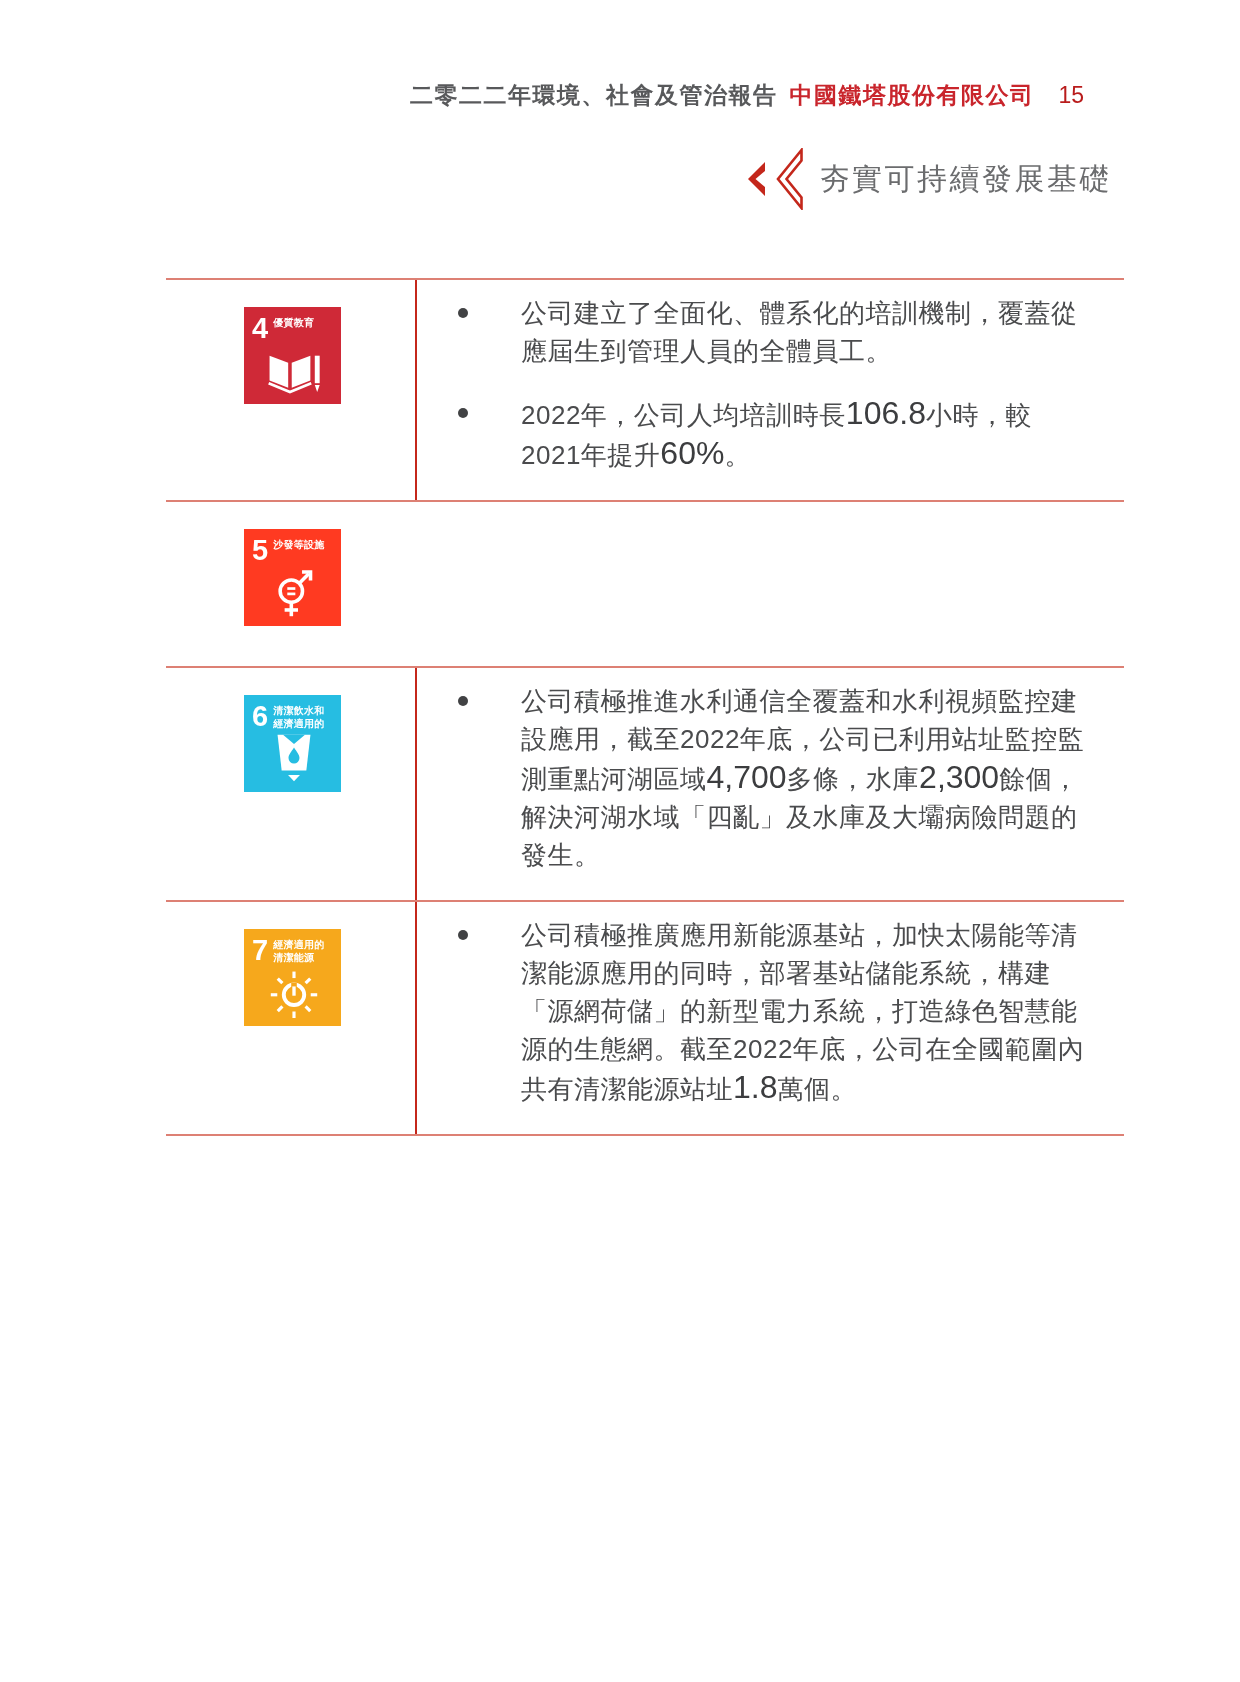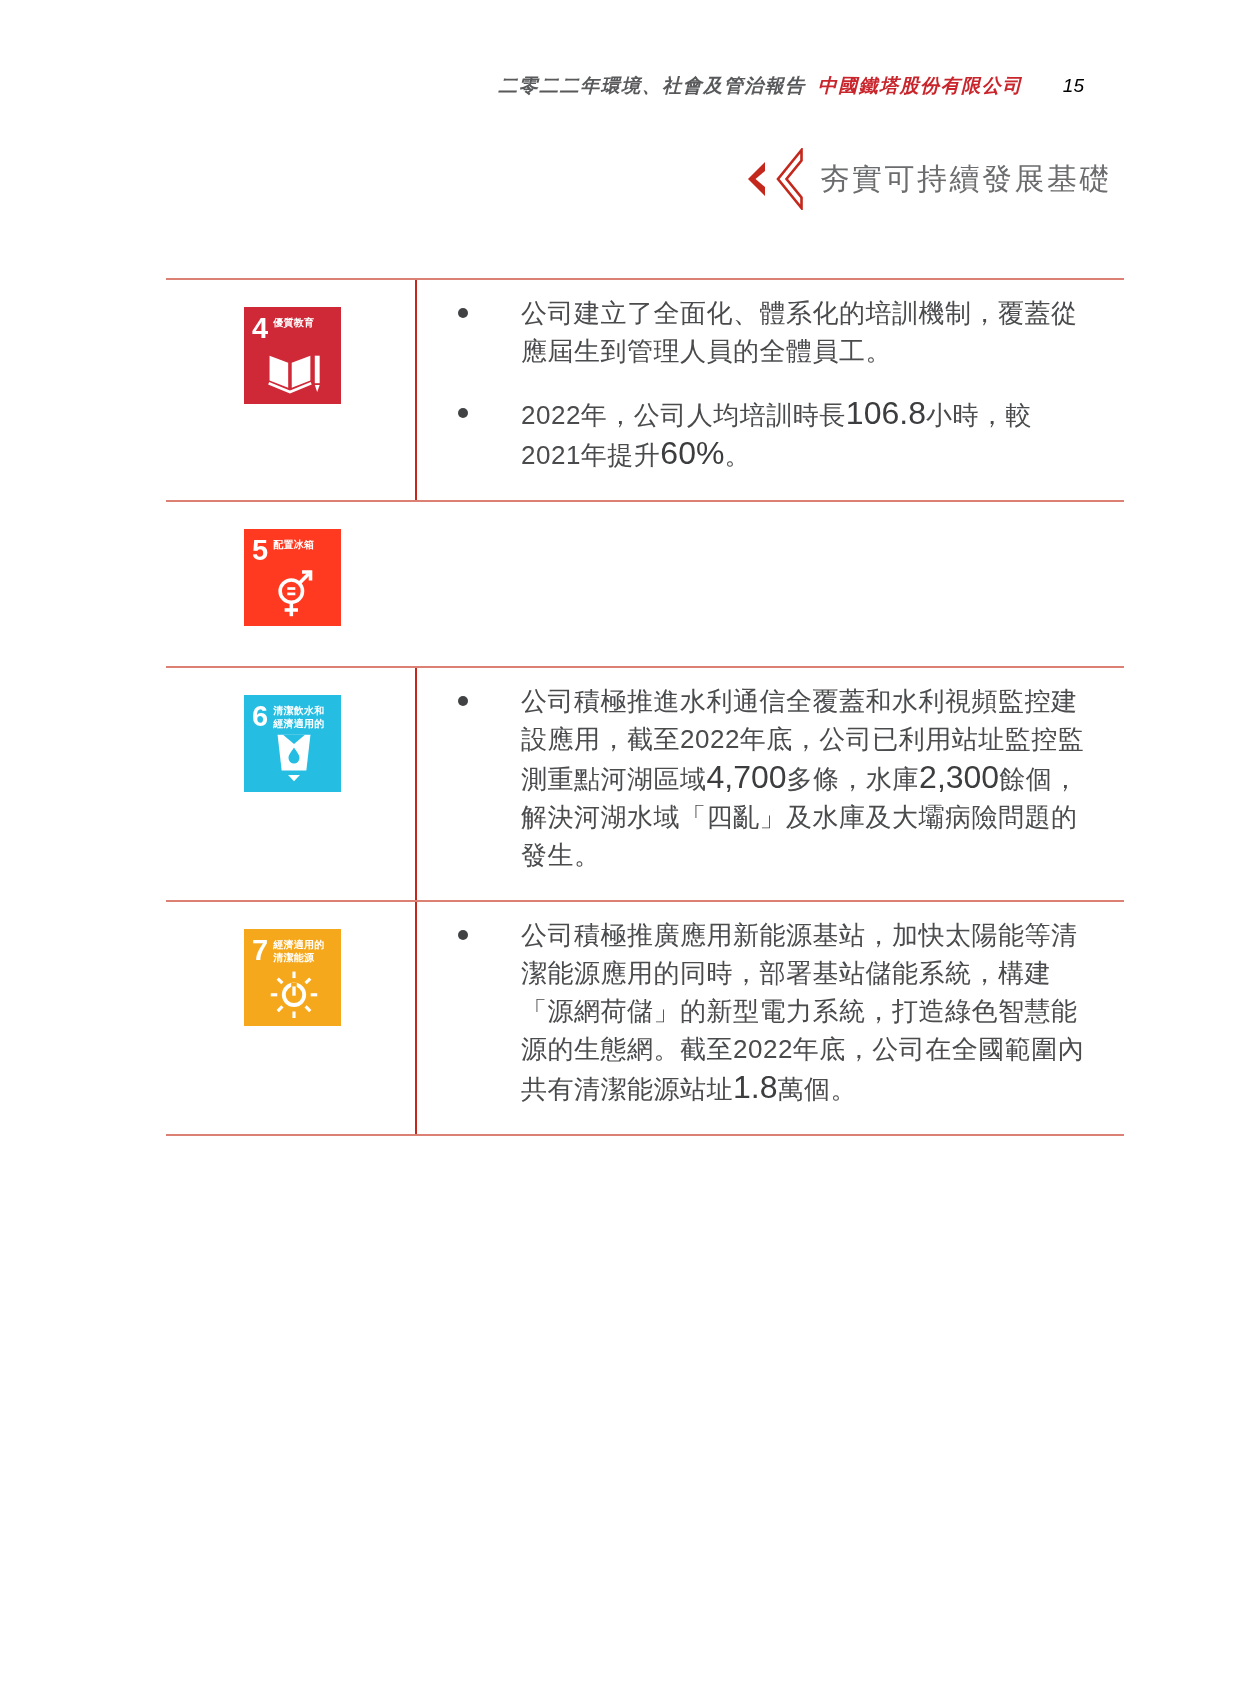--- a/index.html
+++ b/index.html
@@ -5,27 +5,27 @@
   html,body{margin:0;padding:0;background:#ffffff;}
   .page{
     position:relative;
     width:1240px;height:1682px;
     background:#ffffff;
     font-family:"Liberation Sans","DejaVu Sans",sans-serif;
     overflow:hidden;
   }
   
   .run-head{
-    position:absolute;top:73px;right:156px;
+    position:absolute;top:80px;right:156px;
     display:flex;align-items:baseline;
-    font-size:19px;letter-spacing:1.5px;
-    color:#58595B;font-weight:600;white-space:nowrap;font-style:italic;
+    font-size:23px;letter-spacing:1.5px;
+    color:#58595B;font-weight:600;white-space:nowrap;
   }
   .run-head .company{color:#C9252C;margin-left:12px;}
-  .run-head .pageno{margin-left:40px;font-weight:400;letter-spacing:0;color:#000000;}
+  .run-head .pageno{margin-left:24px;font-weight:400;letter-spacing:0;color:#b91c1c;}
   
   .section-head{
     position:absolute;top:148px;right:128px;
     display:flex;align-items:center;white-space:nowrap;
   }
   .section-head .chev-solid{display:block;}
   .section-head .chev-outline{display:block;margin-left:7px;}
   .section-title{
     margin:0 0 0 17px;
     font-size:30px;font-weight:400;
@@ -117,21 +117,21 @@
           </div>
       </div>
     </div>
 
     <div class="sdg-row">
       <div class="icon-col">
         <div class="sdg-box" style="background: rgb(255, 58, 33);">
           <div class="sdg-box-head">
             <span class="sdg-number">5</span>
             <span class="sdg-label">
-                <div>配置冰箱</div>
+                <div>沙發等設施</div>
               </span>
           </div>
           <div class="sdg-graphic">
     <svg width="50" height="54" viewBox="0 0 56 58">
       <circle cx="25" cy="27" r="12.5" fill="none" stroke="#fff" stroke-width="4"></circle>
       <line x1="25" y1="39.5" x2="25" y2="55" stroke="#fff" stroke-width="4"></line>
       <line x1="17.5" y1="48" x2="32.5" y2="48" stroke="#fff" stroke-width="4"></line>
       <line x1="34" y1="18" x2="44.5" y2="7.5" stroke="#fff" stroke-width="4"></line>
       <polyline points="37,5.5 46.5,5.5 46.5,15" fill="none" stroke="#fff" stroke-width="4"></polyline>
       <line x1="20.5" y1="24" x2="29.5" y2="24" stroke="#fff" stroke-width="3"></line>

